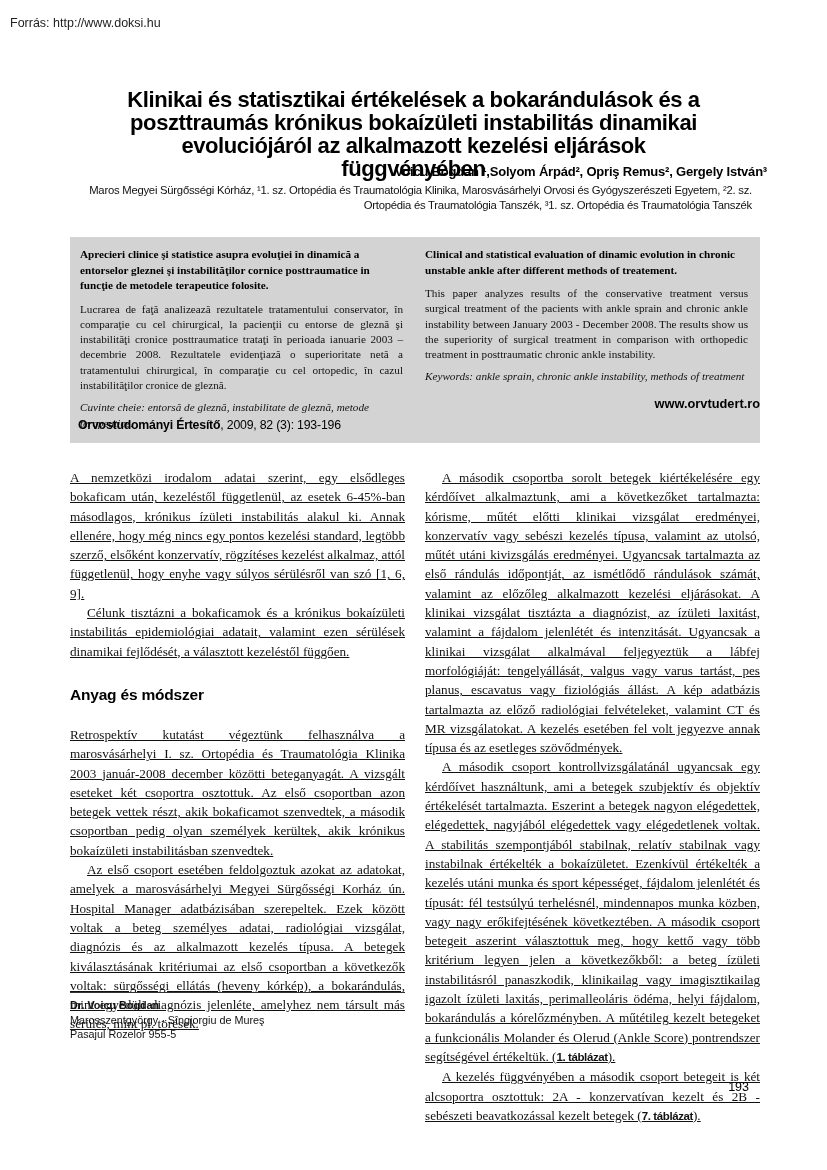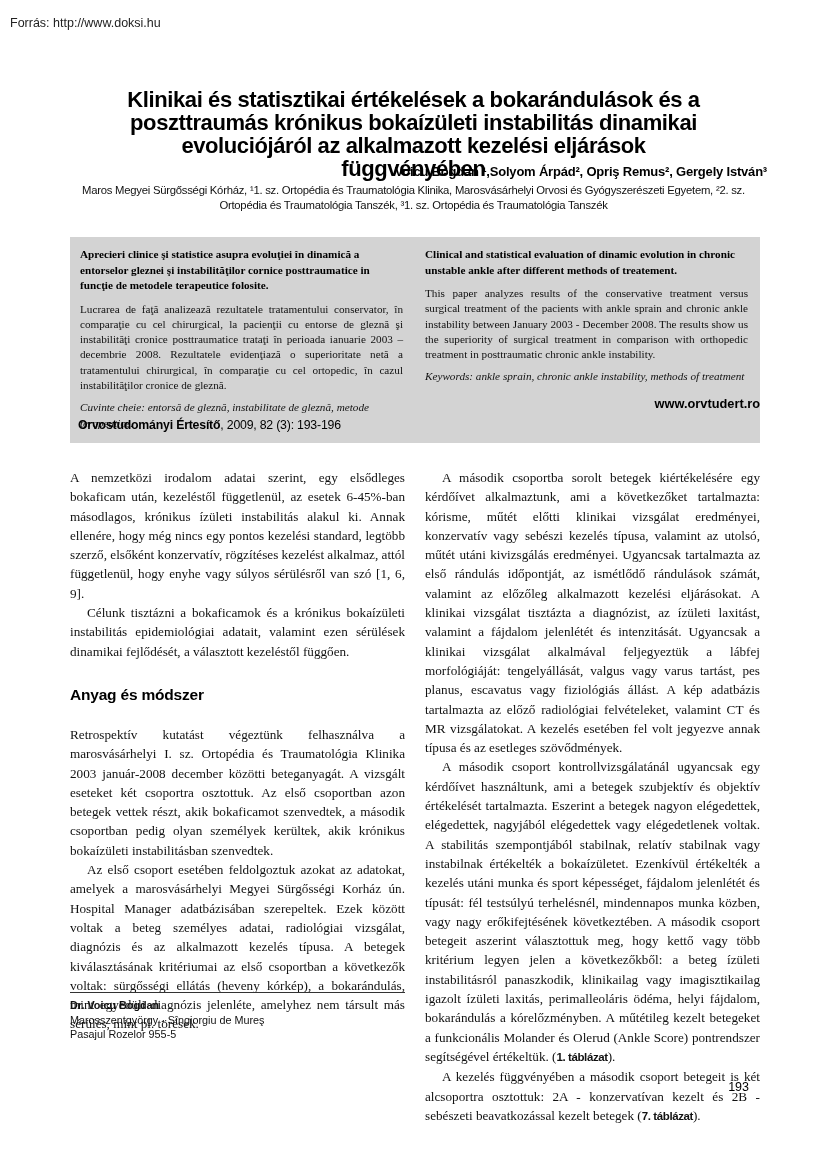--- a/index.html
+++ b/index.html
@@ -36,21 +36,21 @@
     text-align: right;
     font-family: "Liberation Sans", sans-serif;
     font-weight: 700;
     font-size: 13px;
     letter-spacing: -0.2px;
     color: #000;
   }
 
   .affiliation {
     position: absolute; left: 75px; right: 75px; top: 183px;
-    text-align: center;
+    text-align: right;
     font-family: "Liberation Sans", sans-serif;
     font-size: 11.3px;
     line-height: 15px;
     letter-spacing: -0.25px;
     color: #111;
   }
 
   .abstract-box {
     position: absolute; left: 70px; top: 237px; width: 690px;
     min-height: 152px;
@@ -104,20 +104,21 @@
     position: absolute; left: 70px; top: 468px; width: 690px;
     display: flex; gap: 20px;
   }
   .col { width: 335px; }
   .col p {
     margin: 0;
     font-size: 13.2px;
     line-height: 19.3px;
     text-align: justify;
     color: #111;
+    text-decoration: underline;
   }
   .col p.indent { text-indent: 17px; }
 
   .section-heading {
     margin: 25px 0 21px 0;
     font-family: "Liberation Sans", sans-serif;
     font-weight: 700;
     font-size: 15.5px;
     letter-spacing: -0.2px;
     color: #000;

